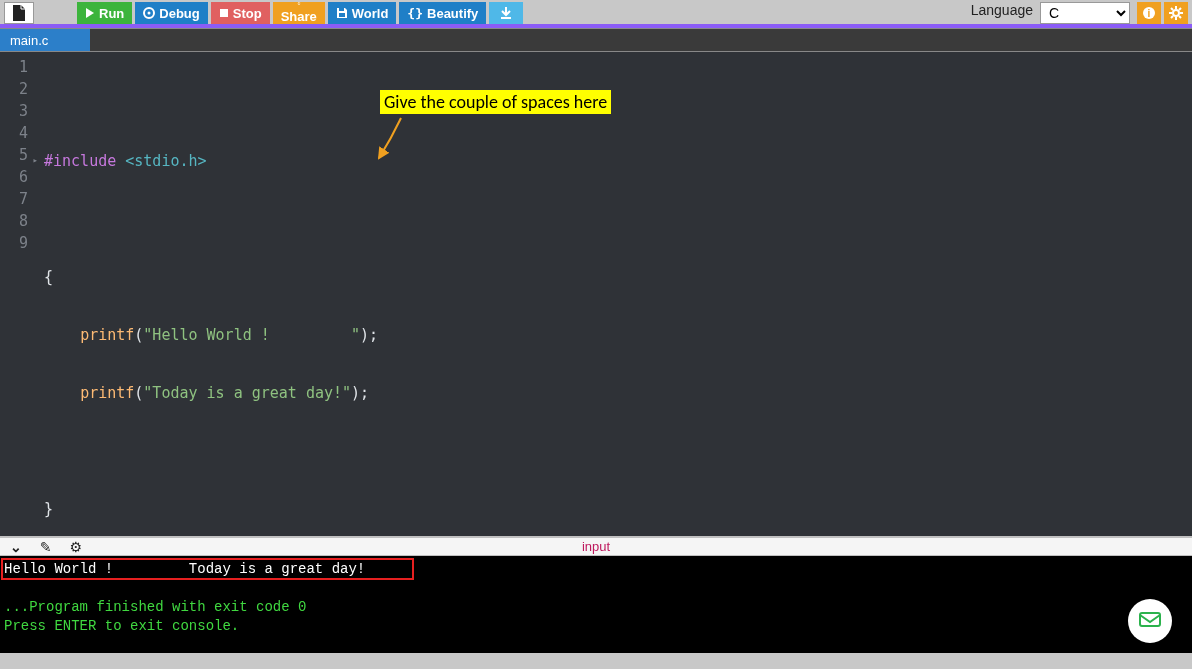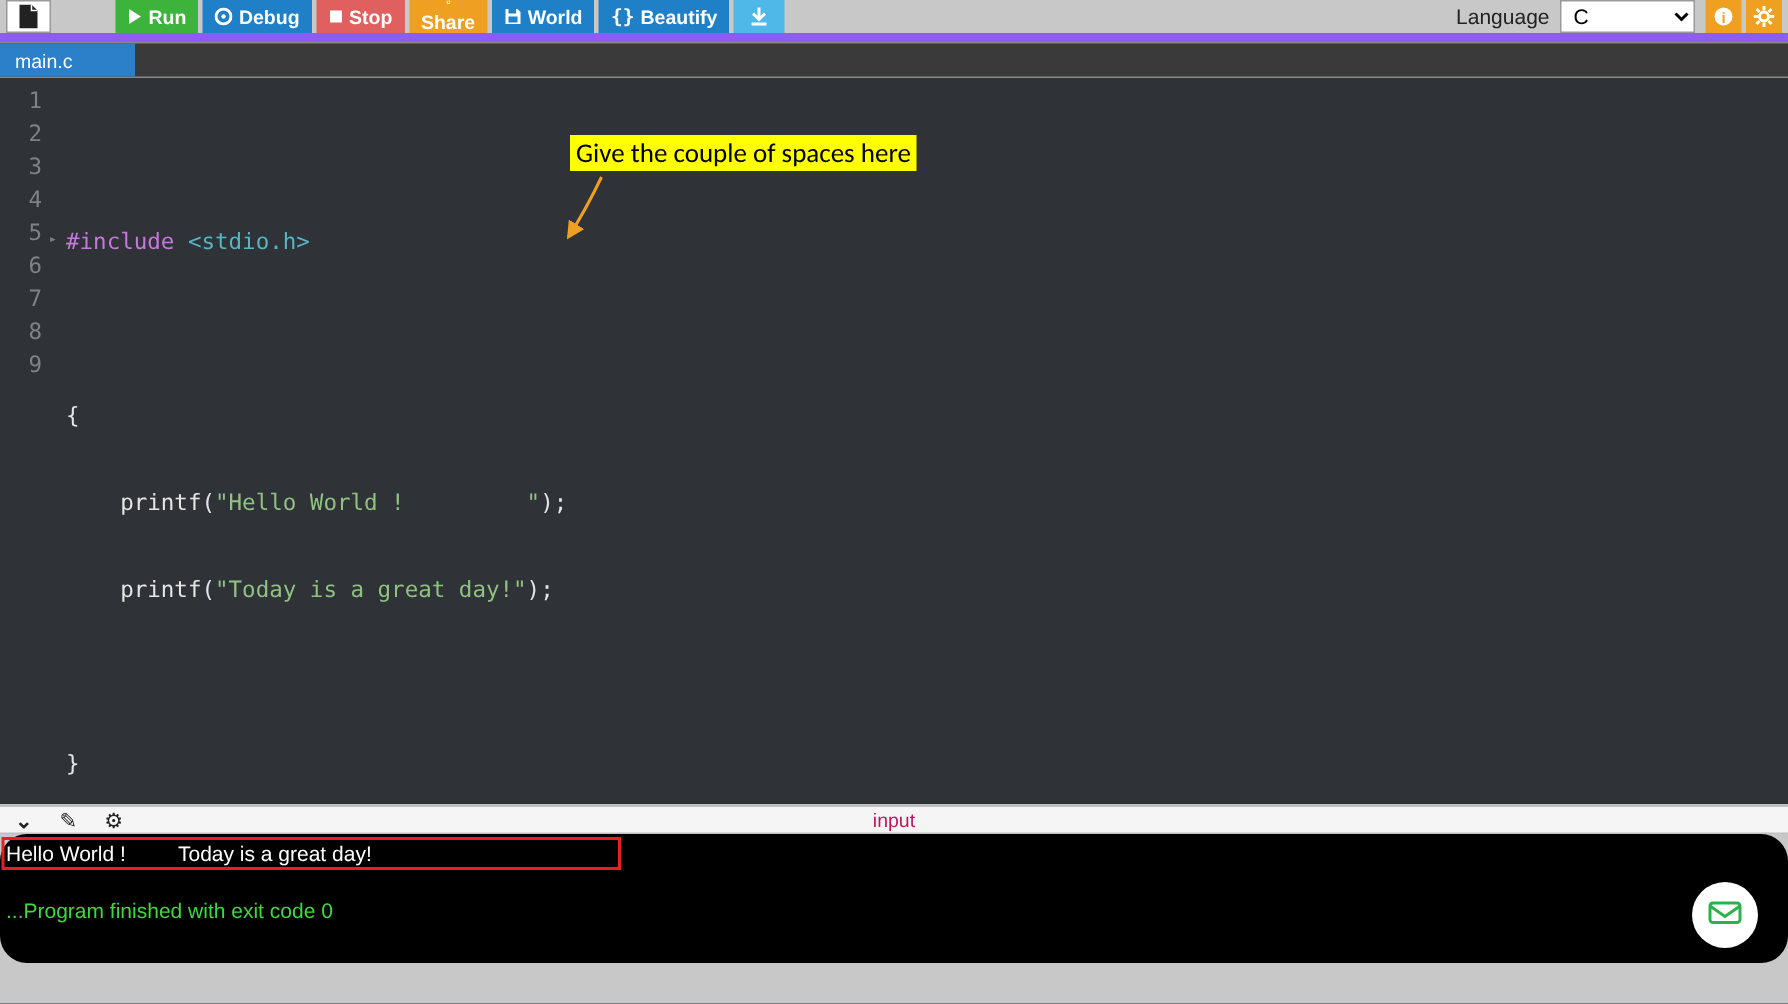--- a/index.html
+++ b/index.html
@@ -8,24 +8,24 @@
     height: 669px;
     font-family: Arial, sans-serif;
     background: #c8c8c8;
     overflow: hidden;
     position: relative;
   }
   .toolbar {
     height: 28px;
     background: #c8c8c8;
     display: flex;
-    align-items: center;
+    align-items: flex-start;
     padding: 2px 4px;
     gap: 3px;
-    border-bottom: 6px solid #8b5cf6;
+    border-bottom: 4px solid #8b5cf6;
   }
   .file-icon {
     width: 30px;
     height: 22px;
     background: #fff;
     border: 1px solid #999;
     display: flex;
     align-items: center;
     justify-content: center;
     margin-right: 40px;
@@ -113,21 +113,21 @@
     color: #e0e4e8;
     padding-top: 4px;
     position: relative;
     white-space: pre;
   }
   .code-line { line-height: 22px; height: 22px; padding-left: 8px; }
   .kw-include { color: #c678dd; }
   .kw-header { color: #56b6c2; }
   .kw-type { color: #e0e4e8; font-weight: bold; }
   .kw-func { color: #e0e4e8; font-weight: bold; }
-  .kw-call { color: #e5e5e5; }
+  .kw-call { color: #fdba74; }
   .kw-str { color: #8fc280; }
   .annotation {
     position: absolute;
     top: 38px;
     left: 330px;
     background: #ffff00;
     color: #000;
     font-family: Calibri, Arial, sans-serif;
     font-size: 18px;
     padding: 1px 4px;
@@ -155,28 +155,27 @@
     font-size: 14px;
   }
   .input-label {
     position: absolute;
     left: 50%;
     transform: translateX(-50%);
     font-size: 13px;
     color: #be185d;
   }
   .console {
-    height: 86px;
+    height: 97px;
     background: #000;
     color: #fff;
-    font-family: Liberation Sans, sans-serif;
+    font-family: Liberation Mono, monospace;
     font-size: 14px;
     padding: 4px 4px;
     position: relative;
-    border-radius: 18px;
   }
   .console .highlight-box {
     position: absolute;
     top: 2px;
     left: 1px;
     width: 413px;
     height: 22px;
     border: 2px solid #e62020;
     pointer-events: none;
   }
@@ -317,19 +316,20 @@
     <span>⚙</span>
   </div>
   <span class="input-label">input</span>
 </div>
 
 <div class="console">
   <div class="highlight-box"></div>
   <div class="console-line white">Hello World !         Today is a great day!</div>
   <div class="console-line">&nbsp;</div>
   <div class="console-line green">...Program finished with exit code 0</div>
+  <div class="console-line green">Press ENTER to exit console.</div>
   <div class="chat-bubble">
     <svg viewBox="0 0 24 20">
         <rect x="2" y="2" width="20" height="13" rx="2" fill="none" stroke="#2bb24c" stroke-width="2"></rect>
         <path d="M2 4l10 7 10-7" fill="none" stroke="#2bb24c" stroke-width="2"></path>
       </svg>
   </div>
 </div>
 
 </body></html>

